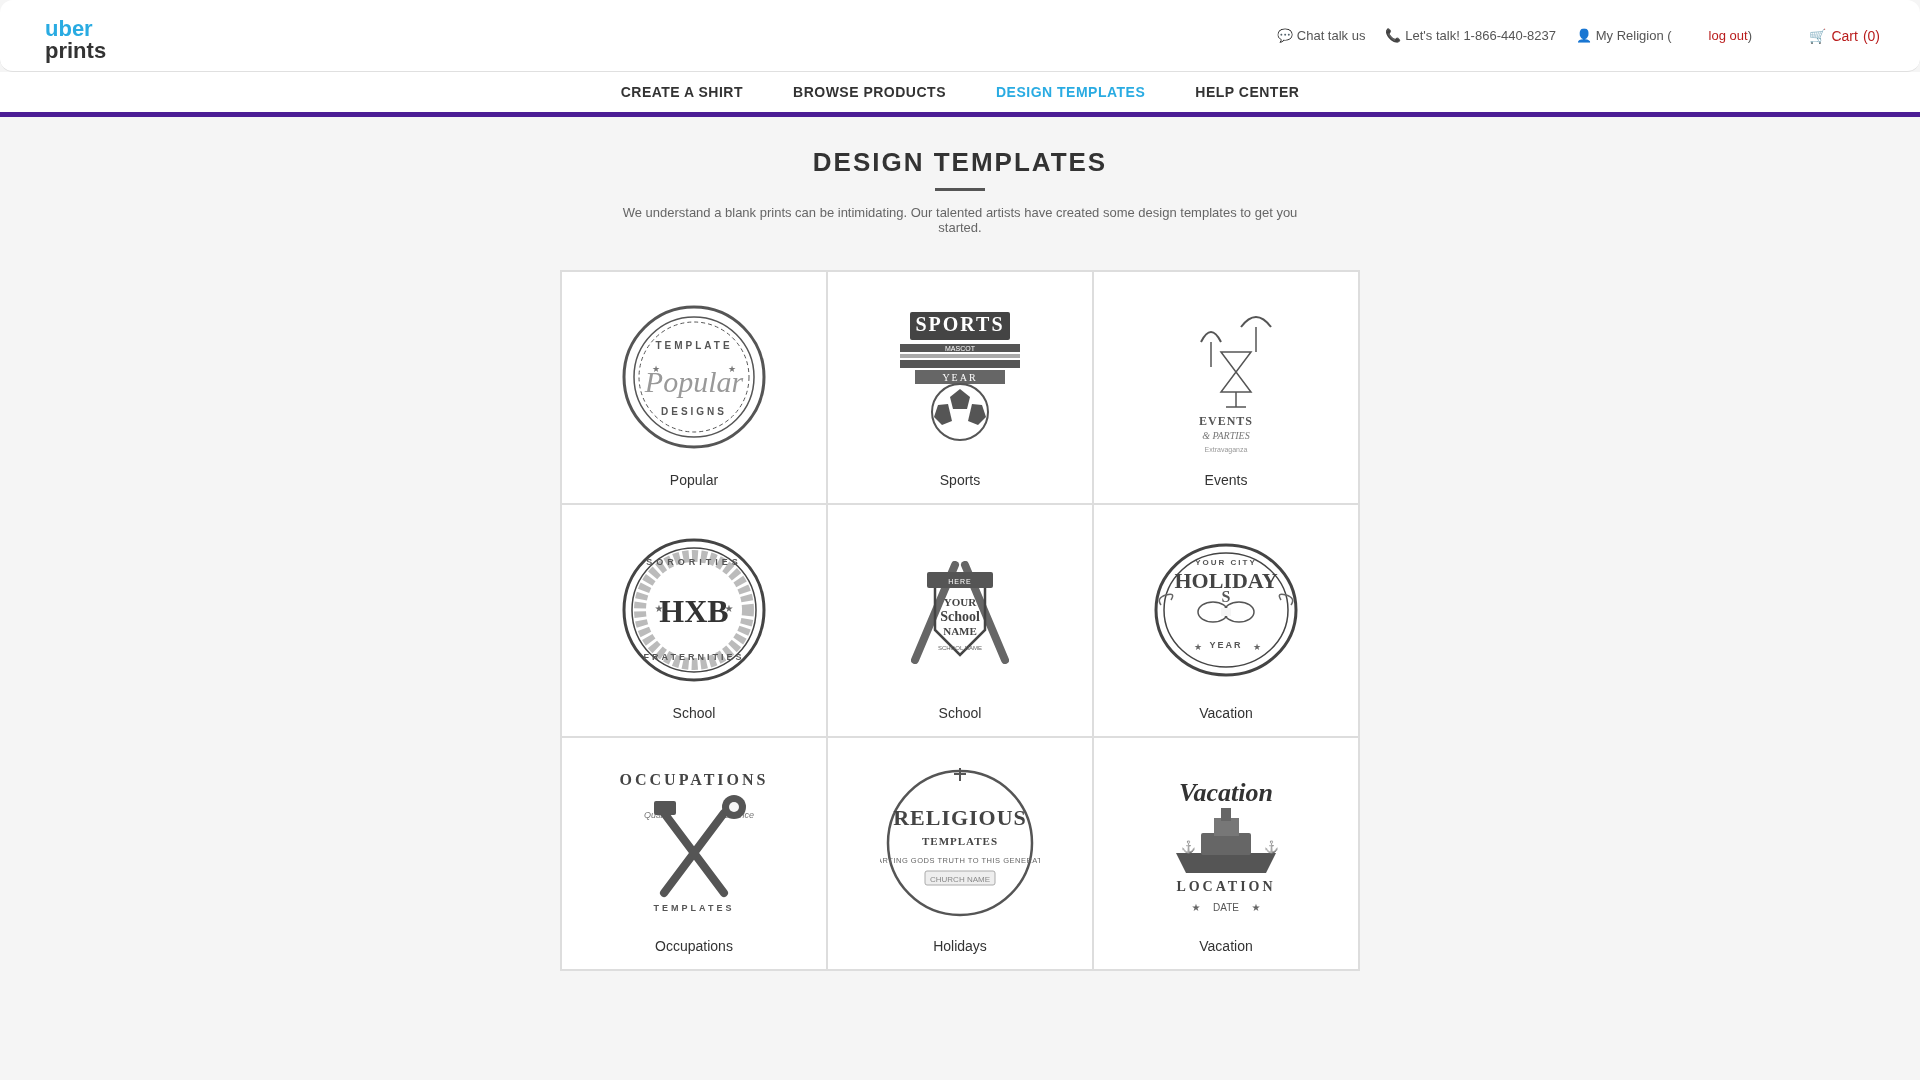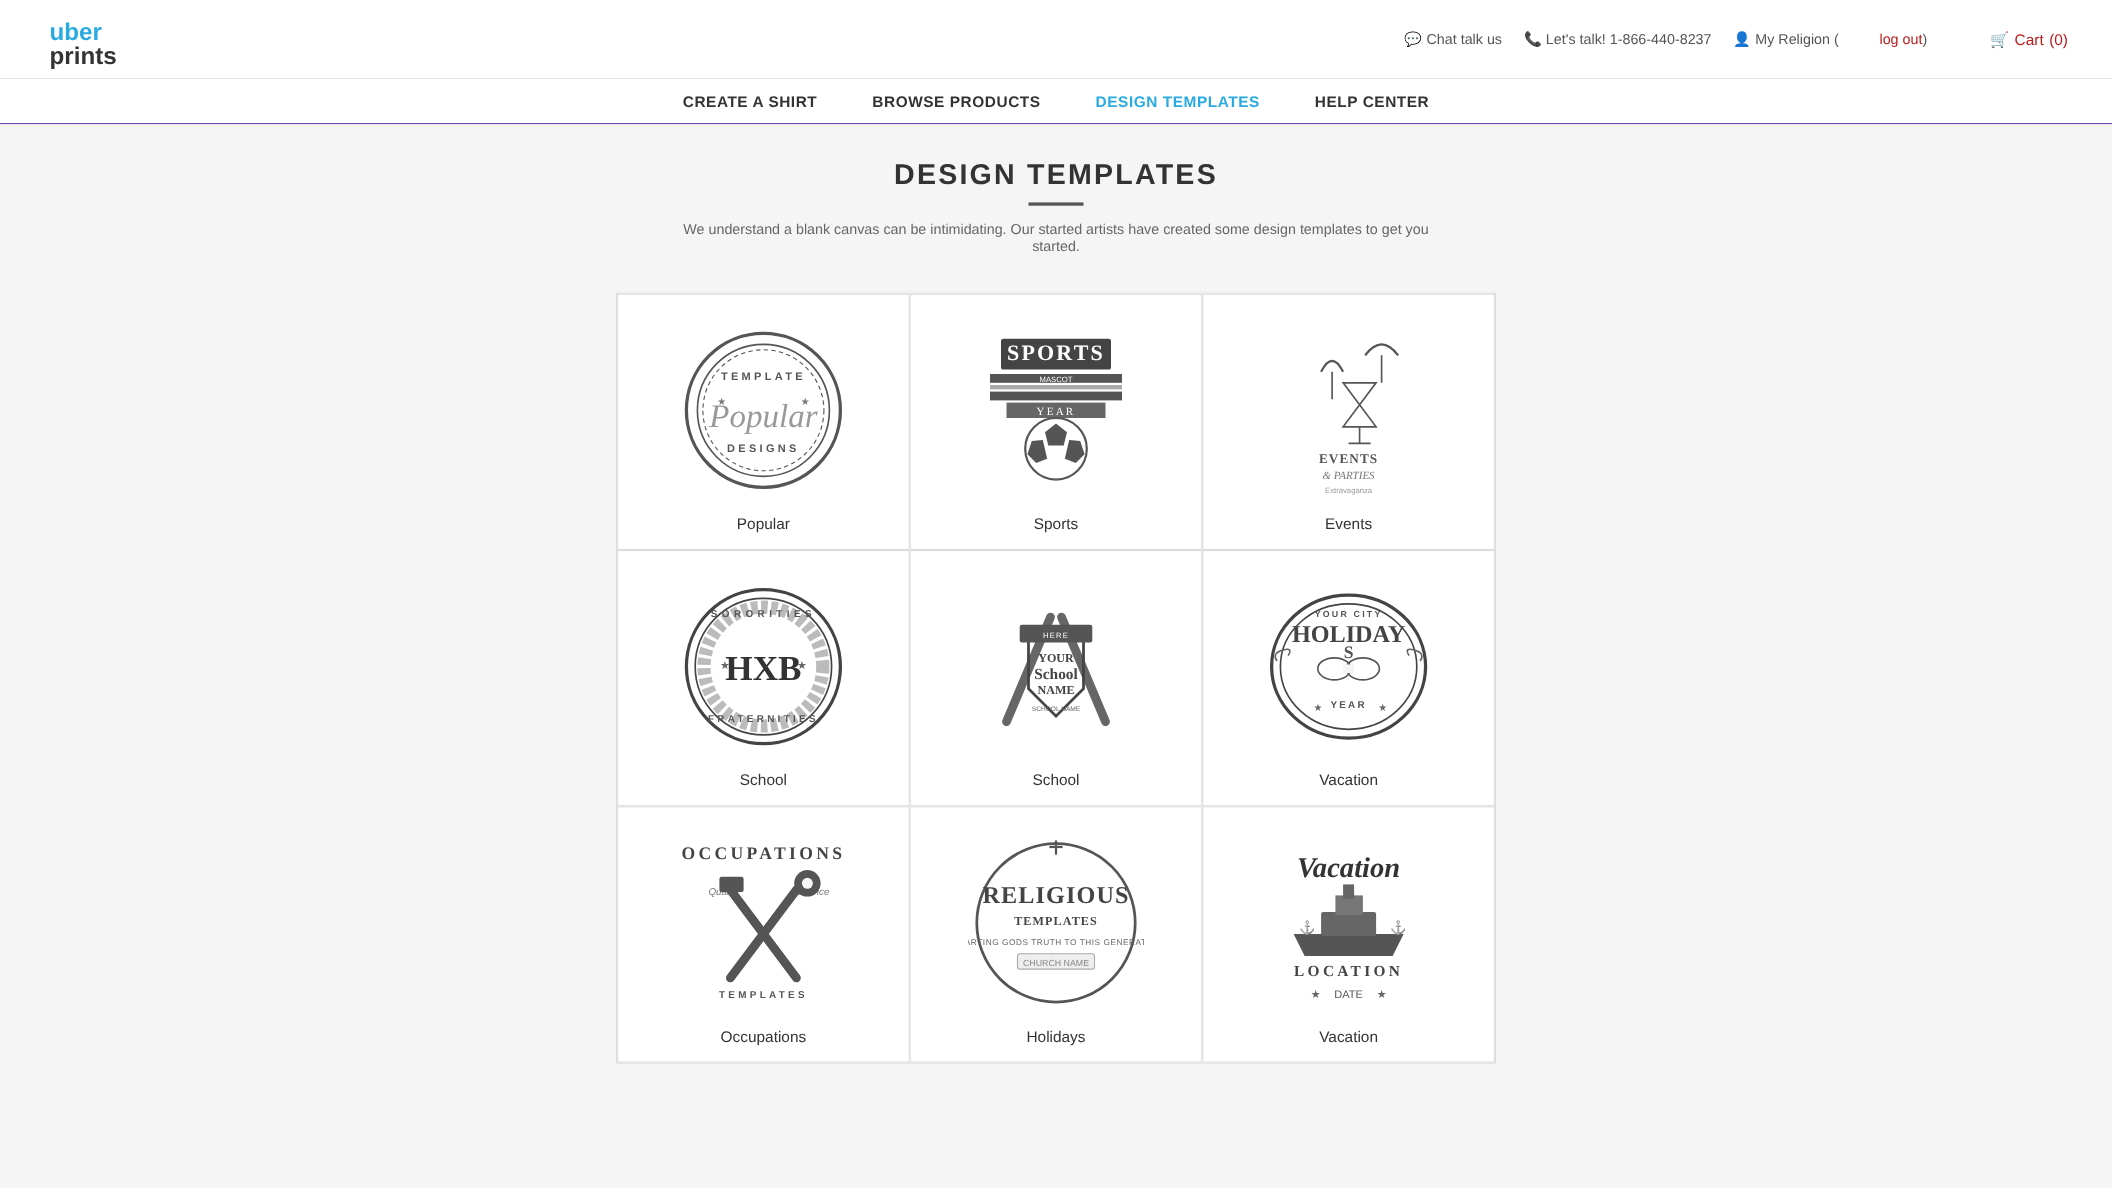--- a/index.html
+++ b/index.html
@@ -6,32 +6,33 @@
     body { font-family: Arial, Helvetica, sans-serif; background: #f5f5f5; color: #333; }
 
     
     .header-top {
       background: #fff;
       border-bottom: 1px solid #e0e0e0;
       padding: 8px 40px;
       display: flex;
       justify-content: space-between;
       align-items: center;
+      border-radius: 13px;
     }
     .header-top-right {
       display: flex;
       gap: 20px;
       align-items: center;
       font-size: 13px;
       color: #555;
     }
     .header-top-right a { color: #b91c1c; text-decoration: none; margin-left: 37px; }
     .header-nav {
       background: #fff;
-      border-bottom: 1px solid #4c1d95;
+      border-bottom: 5px solid #4c1d95;
       display: flex;
       justify-content: center;
       align-items: center;
       gap: 50px;
       padding: 12px 40px;
     }
     .nav-item {
       font-size: 14px;
       font-weight: 600;
       color: #333;
@@ -152,21 +153,21 @@
 <div class="header-nav">
   <a class="nav-item" href="#">CREATE A SHIRT</a>
   <a class="nav-item" href="#">BROWSE PRODUCTS</a>
   <a class="nav-item active" href="#">DESIGN TEMPLATES</a>
   <a class="nav-item" href="#">HELP CENTER</a>
 </div>
 
 <div class="page-title-area">
   <h1 class="page-title">DESIGN TEMPLATES</h1>
   <div class="page-title-underline"></div>
-  <p class="page-subtitle">We understand a blank canvas can be intimidating. Our started artists have created some design templates to get you started.</p>
+  <p class="page-subtitle">We understand a blank prints can be intimidating. Our talented artists have created some design templates to get you started.</p>
 </div>
 
 <div class="template-grid">
 
   <div class="template-card">
     <div class="template-image">
       <svg width="160" height="160" viewBox="0 0 160 160">
         <circle cx="80" cy="80" r="70" fill="none" stroke="#555" stroke-width="3"></circle>
         <circle cx="80" cy="80" r="60" fill="none" stroke="#555" stroke-width="1.5"></circle>
 

